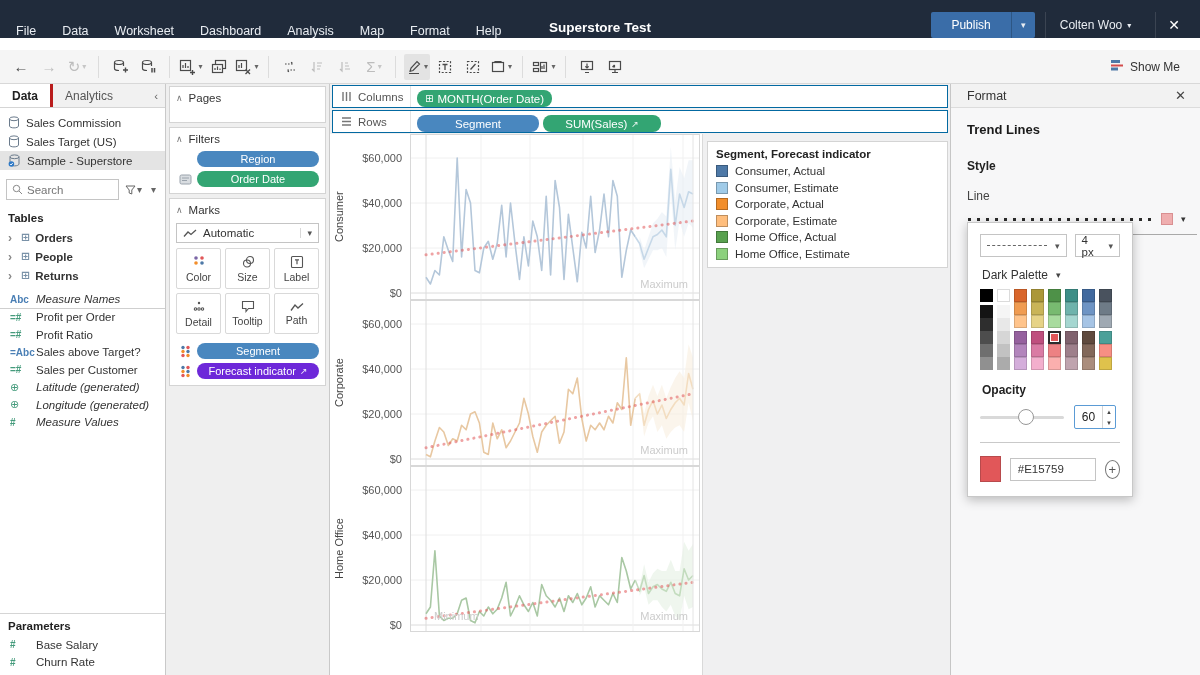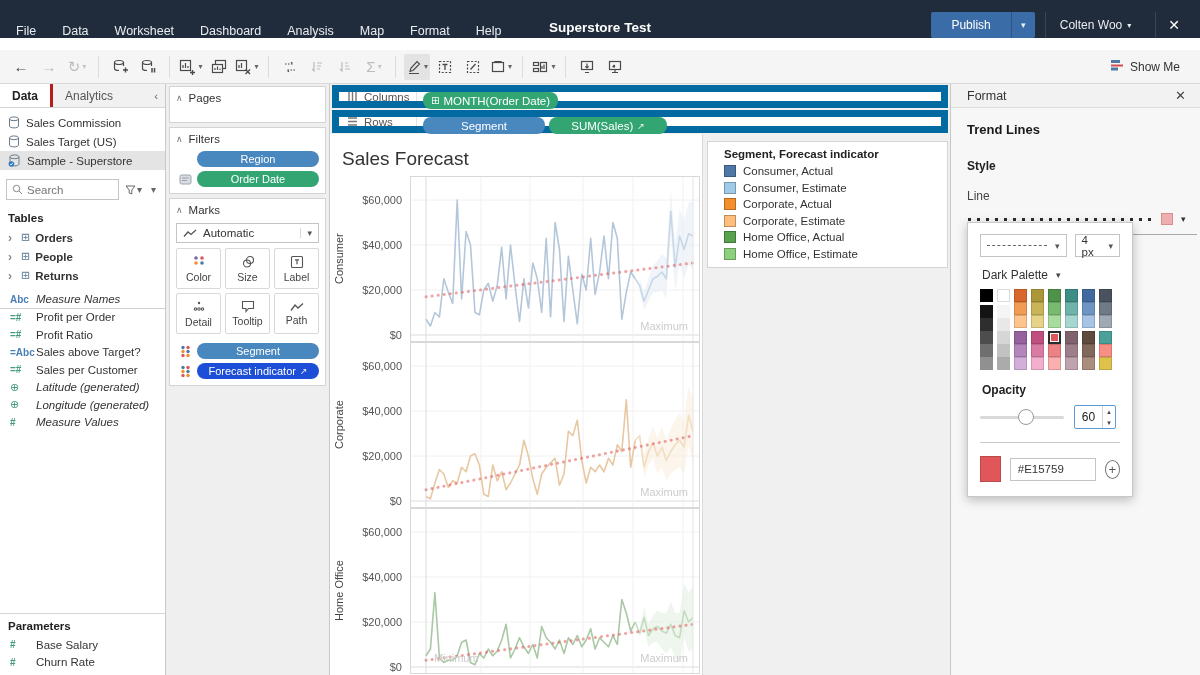--- a/index.html
+++ b/index.html
@@ -56,34 +56,34 @@
   .pill-ind{width:18px;flex:none;display:flex;justify-content:center;align-items:center;}
   .pill{flex:1;height:16px;border-radius:8px;color:#fff;font-size:11px;display:flex;align-items:center;justify-content:center;gap:4px;padding:0 8px;white-space:nowrap;}
   .fx{font-size:9px;opacity:.9;}
   #mark-select{border:1px solid #C4C4C4;height:20px;display:flex;align-items:center;gap:6px;padding:0 6px;margin-top:5px;font-size:11.5px;color:#333;}
   #mark-select .car{margin-left:auto;font-size:9px;color:#555;border-left:1px solid #D8D8D8;padding-left:6px;}
   #marks-grid{display:grid;grid-template-columns:repeat(3,1fr);gap:4px;margin-top:5px;}
   .mark-btn{border:1px solid #D9D9D9;border-radius:2px;height:41px;display:flex;flex-direction:column;align-items:center;justify-content:center;gap:2px;font-size:10.5px;color:#444;background:#fff;}
   .mark-btn svg{stroke:#555;fill:none;stroke-width:1.1;}
   
   #worksheet{position:absolute;left:330px;top:84px;width:620px;bottom:0;background:#F0F0F1;}
-  .shelf{position:absolute;left:2px;right:2px;height:23px;background:#fff;border:7px solid #0369a1;display:flex;align-items:flex-start;}
+  .shelf{position:absolute;left:2px;right:2px;height:23px;background:#fff;border:1px solid #0369a1;display:flex;align-items:flex-end;}
   .shelf-label{display:flex;align-items:center;gap:6px;width:78px;padding-left:8px;color:#555;font-size:11.5px;flex:none;align-self:stretch;border-right:1px solid #E3E3E3;}
   .shelf-pills{display:flex;align-items:center;gap:4px;padding-left:6px;}
   .shelf .pill{flex:none;height:17px;font-size:11.5px;}
   #chart-region{position:absolute;left:0;top:50px;width:373px;bottom:0;background:#fff;border-right:1px solid #D9D9D9;}
   #chart-title{padding:14px 0 6px 12px;font-size:19px;color:#333;}
   .pane{display:flex;height:166px;}
   .pane-label{width:18px;display:flex;align-items:center;justify-content:center;writing-mode:vertical-rl;transform:rotate(180deg);font-size:11px;color:#444;}
   .pane-axis{position:relative;width:62px;flex:none;}
   .pane-axis span{position:absolute;right:8px;font-size:11px;color:#555;}
   .pane-plot{position:relative;width:290px;height:166px;}
   .ref-label{position:absolute;font-size:11px;color:#CCC;top:144px;}
   .ref-label.min{left:24px;} .ref-label.max{right:12px;}
-  #legend{position:absolute;left:377px;top:57px;width:241px;height:127px;background:#fff;border:1px solid #D4D4D4;padding:6px 16px;}
+  #legend{position:absolute;left:377px;top:57px;width:241px;height:127px;background:#fff;border:1px solid #D4D4D4;padding:6px 8px;}
   .lg-title{font-size:11.5px;font-weight:bold;color:#222;margin-bottom:3px;}
   .lg-row{display:flex;align-items:center;gap:7px;height:16.5px;font-size:11.5px;color:#333;}
   .lg-sw{width:12px;height:12px;box-shadow:inset 0 0 0 1px rgba(0,0,0,.25);flex:none;}
   
   #format-panel{position:absolute;left:950px;top:84px;width:250px;bottom:0;background:#F7F7F8;border-left:1px solid #C6C6C6;}
   #fp-header{height:24px;background:#F2F2F2;border-bottom:1px solid #DCDCDC;display:flex;align-items:center;padding:0 14px 0 16px;font-size:12.5px;color:#333;}
   #fp-close{margin-left:auto;color:#444;font-size:13px;}
   #fp-section{padding:14px 16px 0 16px;font-size:13px;font-weight:bold;color:#1A1A1A;}
   #fp-style{padding:22px 16px 0 16px;font-size:12px;font-weight:bold;color:#222;}
   #fp-line-label{padding:16px 16px 0 16px;font-size:12px;color:#444;}
@@ -475,21 +475,21 @@
       <span class="pill-ind">
         <svg width="11" height="13" viewBox="0 0 11 13">
             <circle cx="3" cy="2.5" r="1.7" fill="#4E79A7"></circle>
             <circle cx="8" cy="2.5" r="1.7" fill="#E15759"></circle>
             <circle cx="3" cy="6.5" r="1.7" fill="#F28E2B"></circle>
             <circle cx="8" cy="6.5" r="1.7" fill="#4E79A7"></circle>
             <circle cx="3" cy="10.5" r="1.7" fill="#E15759"></circle>
             <circle cx="8" cy="10.5" r="1.7" fill="#F28E2B"></circle>
           </svg>
       </span>
-      <div class="pill" style="background: #1d4ed8;">
+      <div class="pill" style="background: #6d28d9;">
         <span>Forecast indicator</span>
           <span class="fx">↗</span>
       </div>
     </div>
   </div>
 </div>
 
 <div id="worksheet">
   <div class="shelf" style="top:1px;">
     <div class="shelf-label">
@@ -514,21 +514,20 @@
     </div>
     <div class="shelf-pills">
       <div class="pill" style="width: 122px; background: rgb(73, 135, 191);">Segment</div>
       <div class="pill" style="width: 118px; background: rgb(51, 165, 115);">
         <span>SUM(Sales)</span>
           <span class="fx">↗</span>
       </div>
     </div>
   </div>
   <div id="chart-region">
-    <div id="chart-title">Sales Forecast</div>
     <div id="panes">
         <div class="pane">
           <div class="pane-label">Consumer</div>
           <div class="pane-axis">
             <span style="top: 153px;">$0</span>
             <span style="top: 108px;">$20,000</span>
             <span style="top: 63px;">$40,000</span>
             <span style="top: 18px;">$60,000</span>
           </div>
           <div class="pane-plot"><svg width="290" height="166">

